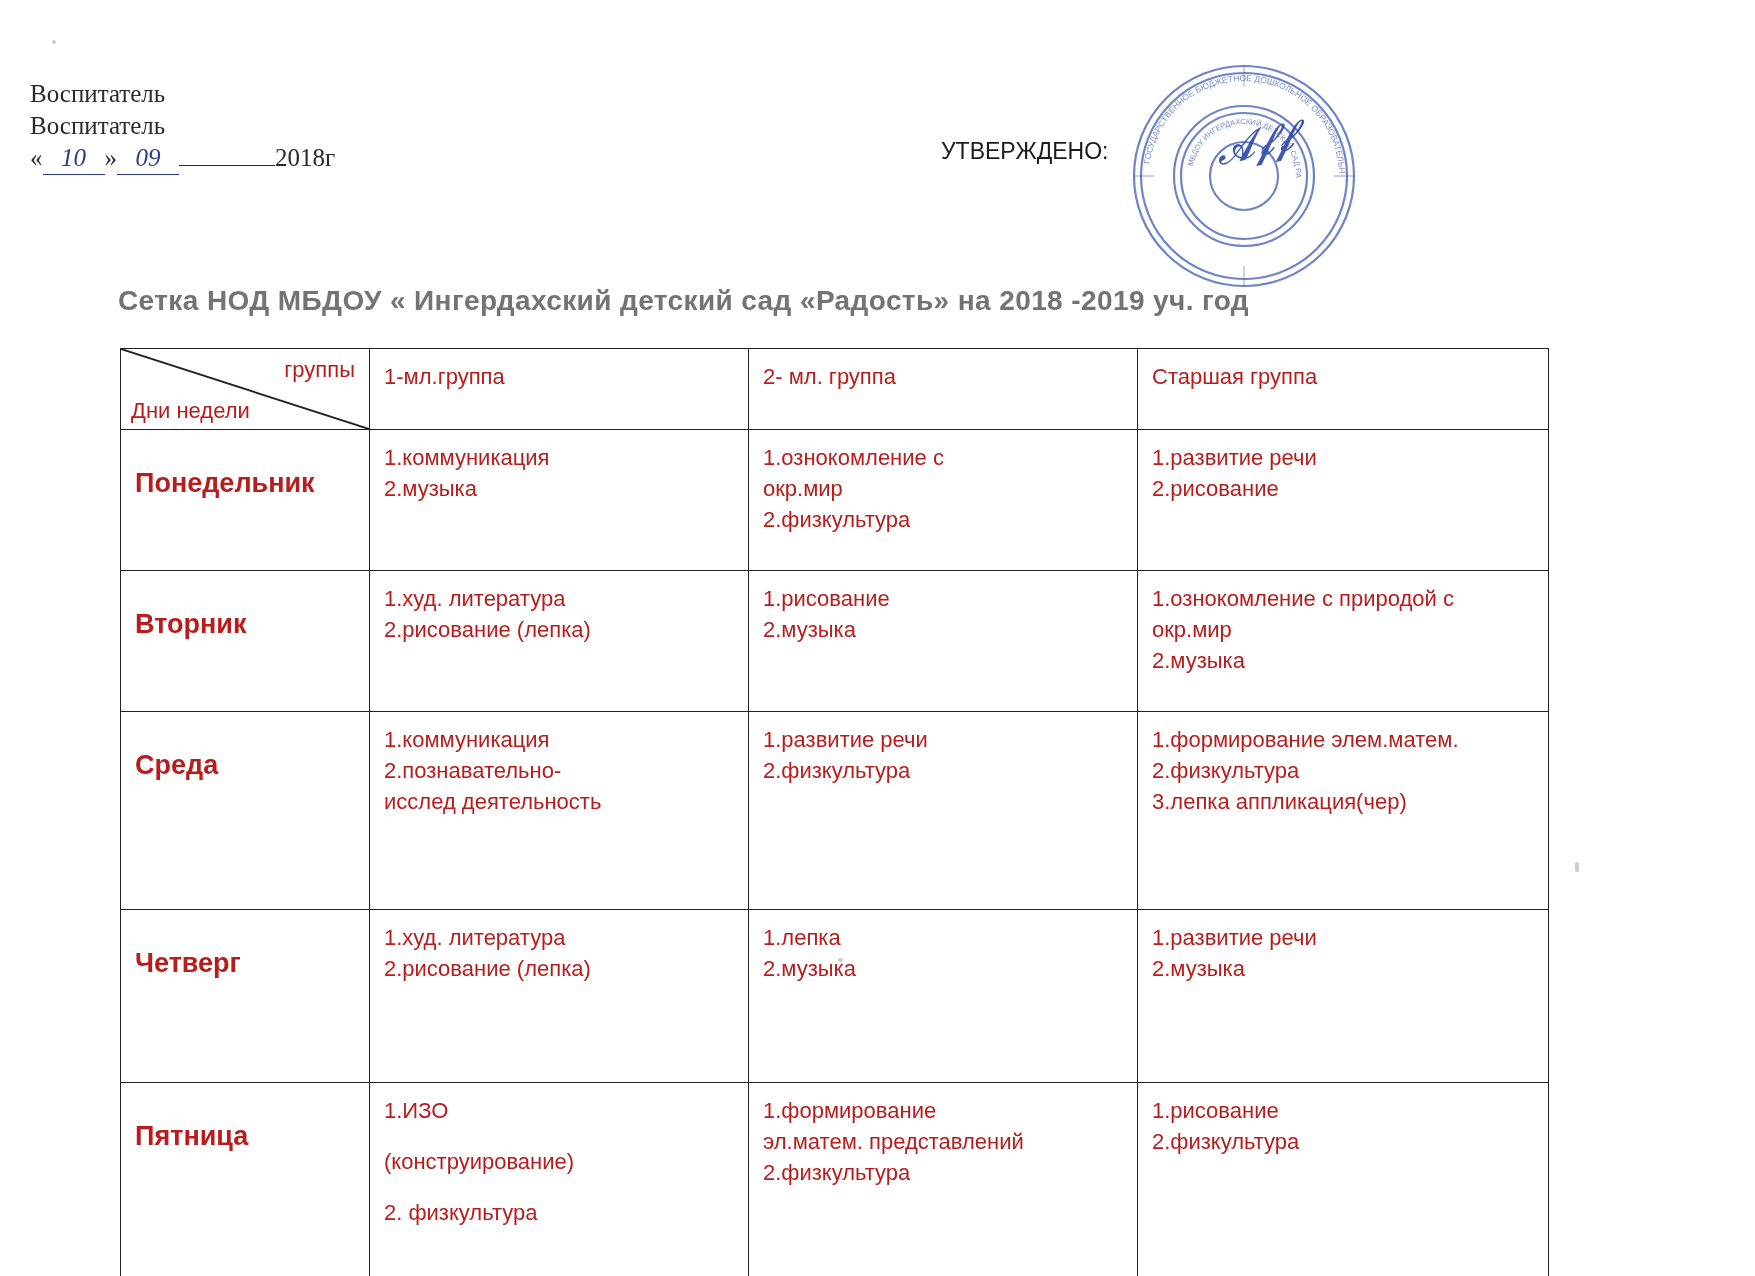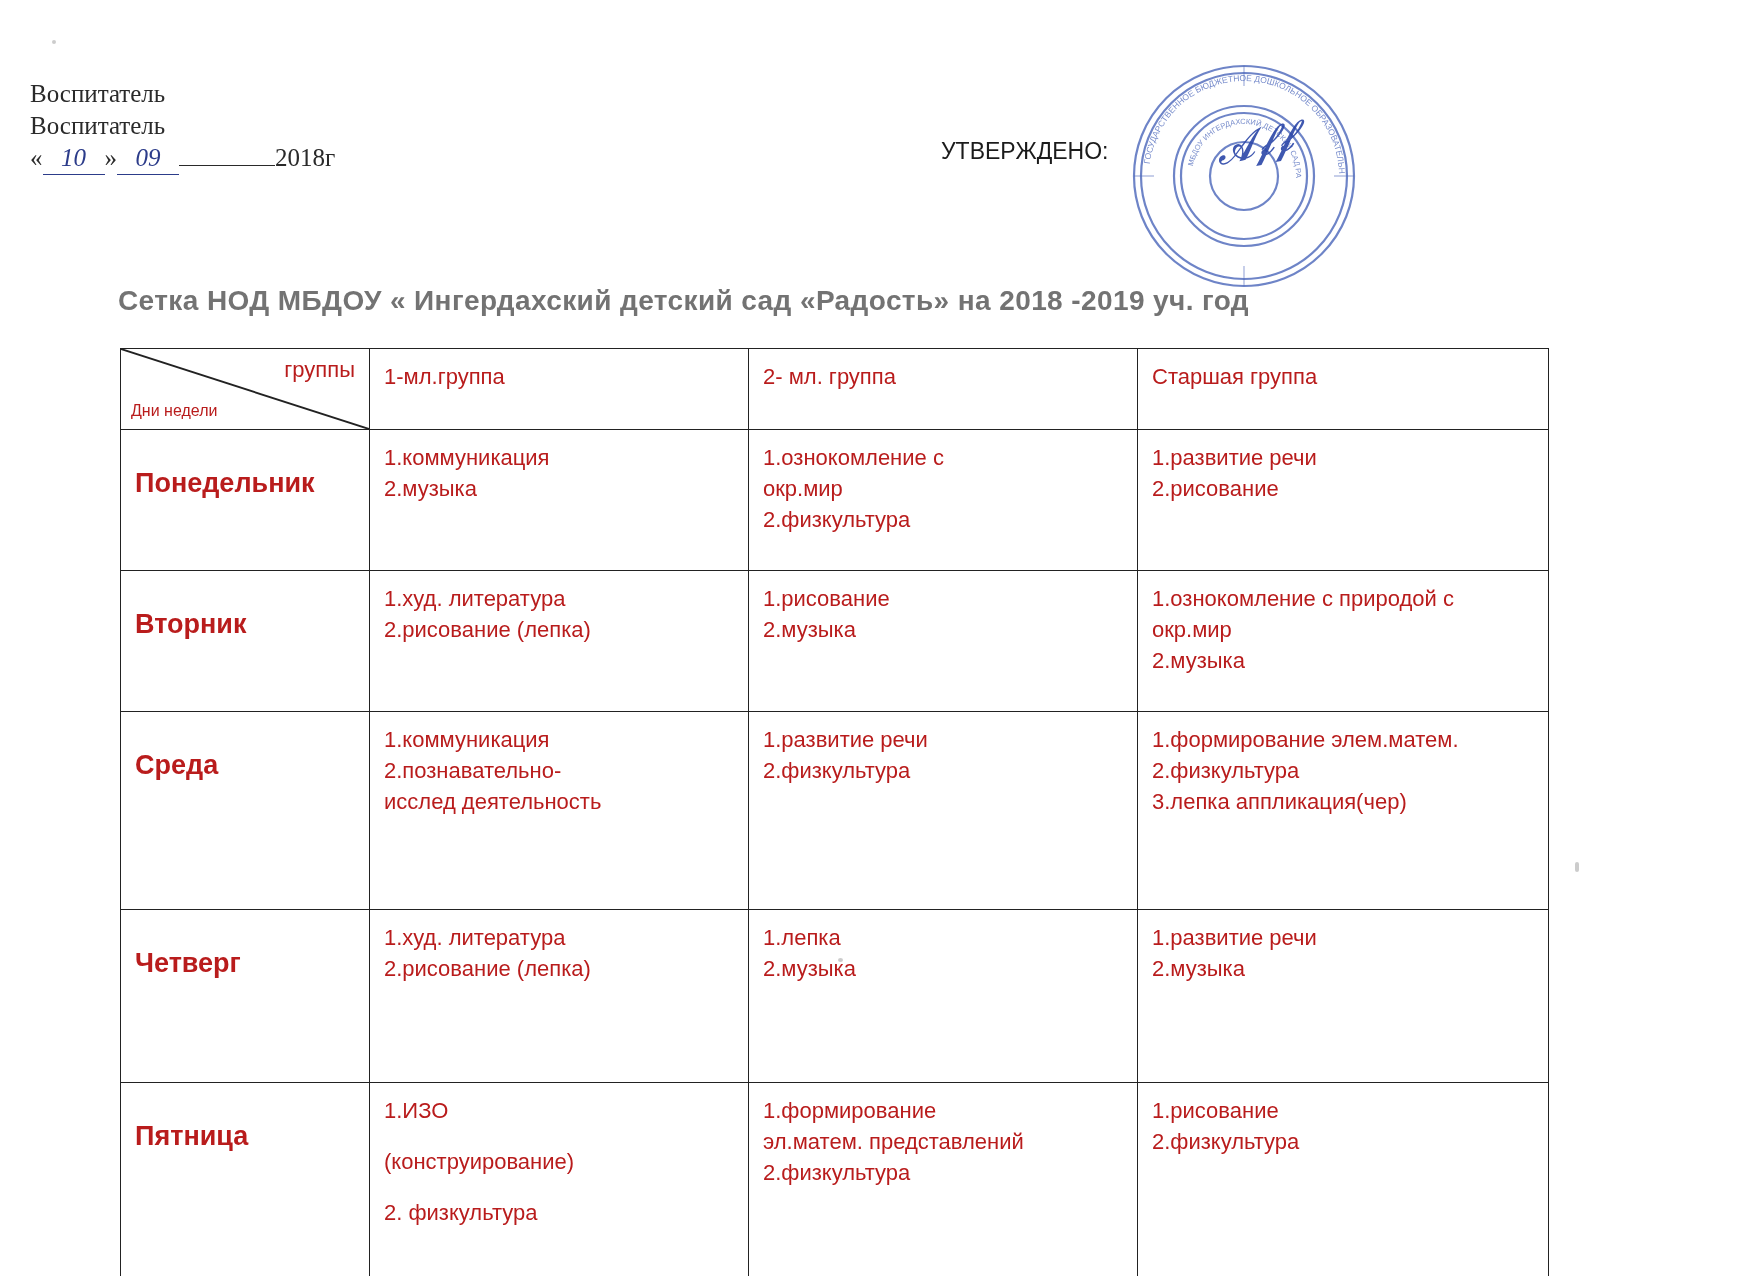--- a/index.html
+++ b/index.html
@@ -139,21 +139,21 @@
   .corner-cell .groups-label {
     position: absolute;
     right: 14px;
     top: 5px;
     font-size: 22px;
   }
   .corner-cell .days-label {
     position: absolute;
     left: 10px;
     bottom: 3px;
-    font-size: 16px;
+    font-size: 22px;
   }
   .corner-cell svg {
     position: absolute;
     left: 0; top: 0;
     width: 100%; height: 100%;
   }
   .day-name {
     font-weight: bold;
     font-size: 27px;
     display: block;

